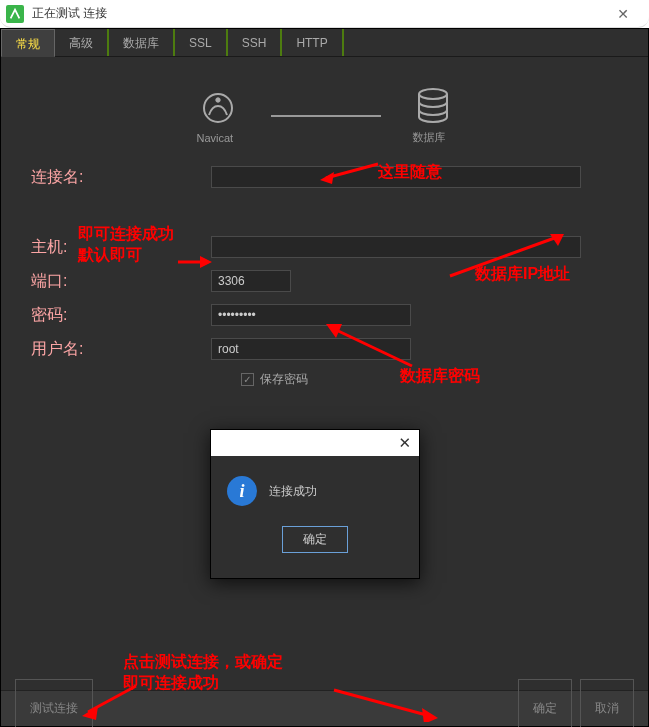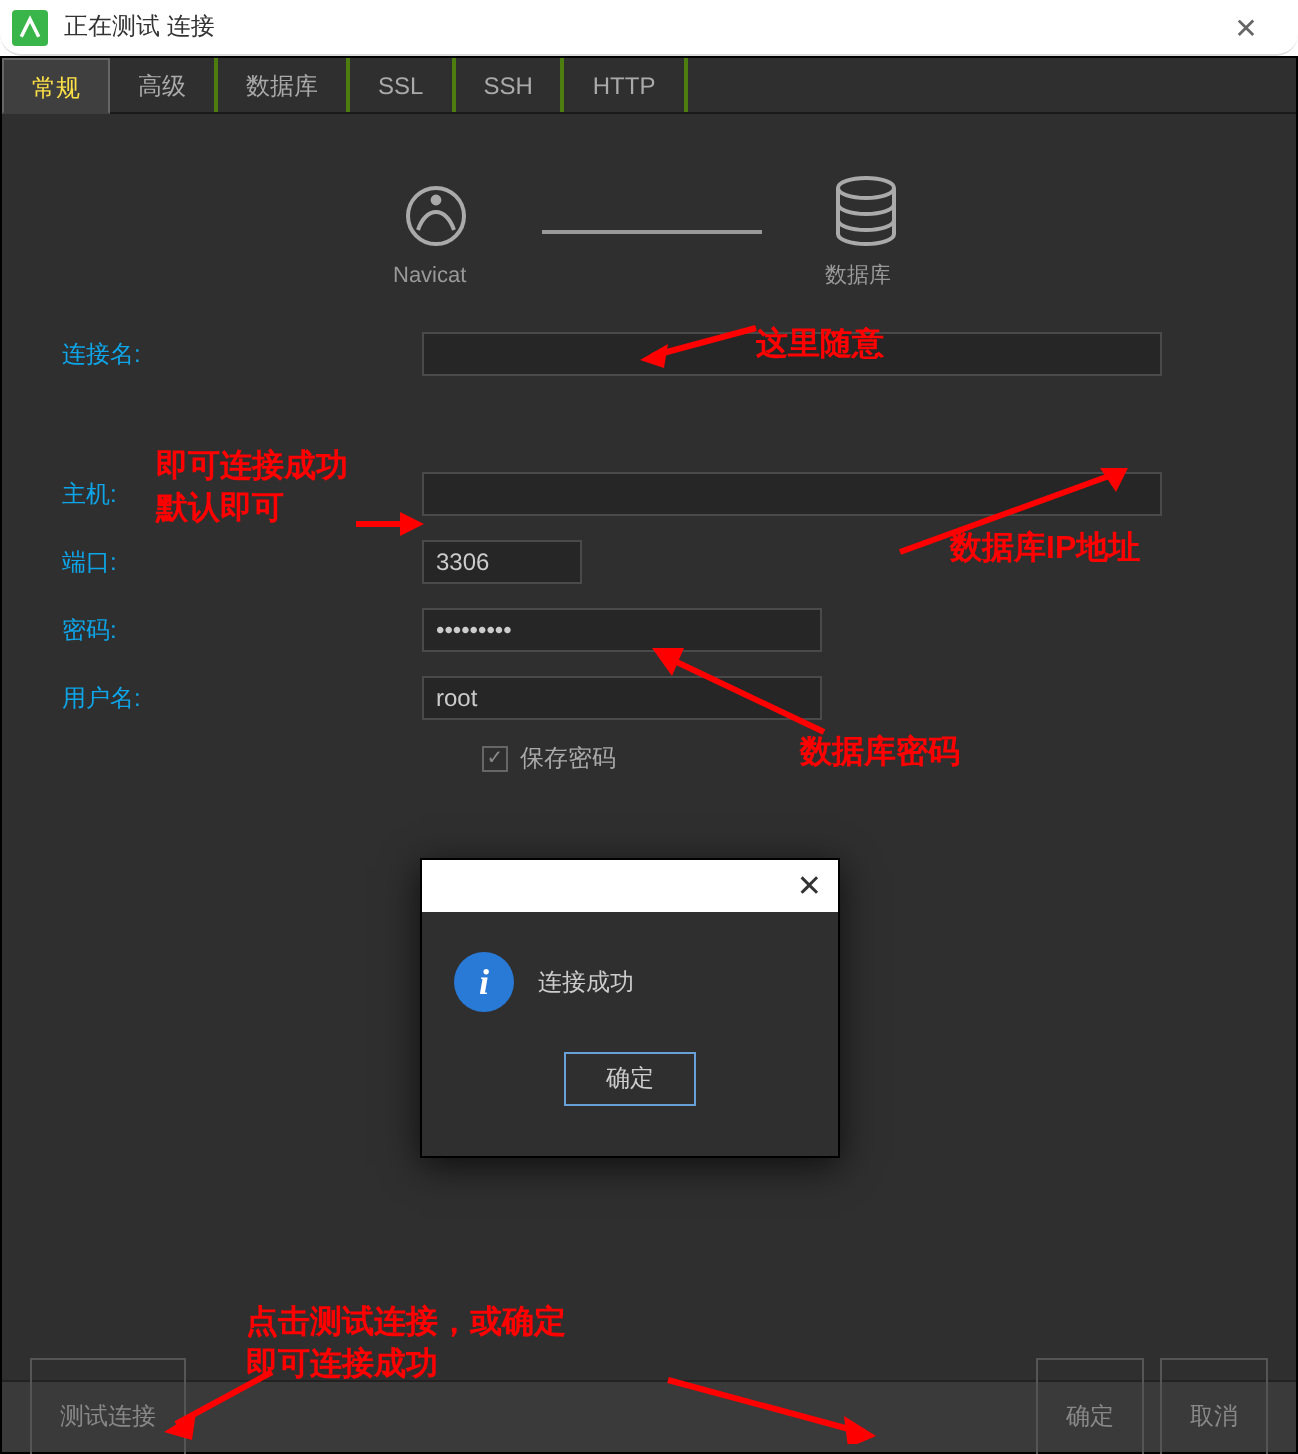--- a/index.html
+++ b/index.html
@@ -78,22 +78,22 @@
       padding: 10px 30px 0 30px;
     }
     .row {
       display: flex;
       align-items: center;
       margin-bottom: 10px;
       min-height: 24px;
     }
     .row-label {
       width: 180px;
-      color: #0ea5e9;
-      font-size: 12px;
+      color: #fca5a5;
+      font-size: 16px;
       text-align: left;
       padding-left: 0;
     }
     .row-input {
       flex: 1;
     }
     .row-input input[type="text"],
     .row-input input[type="password"] {
       width: 370px;
       height: 22px;

